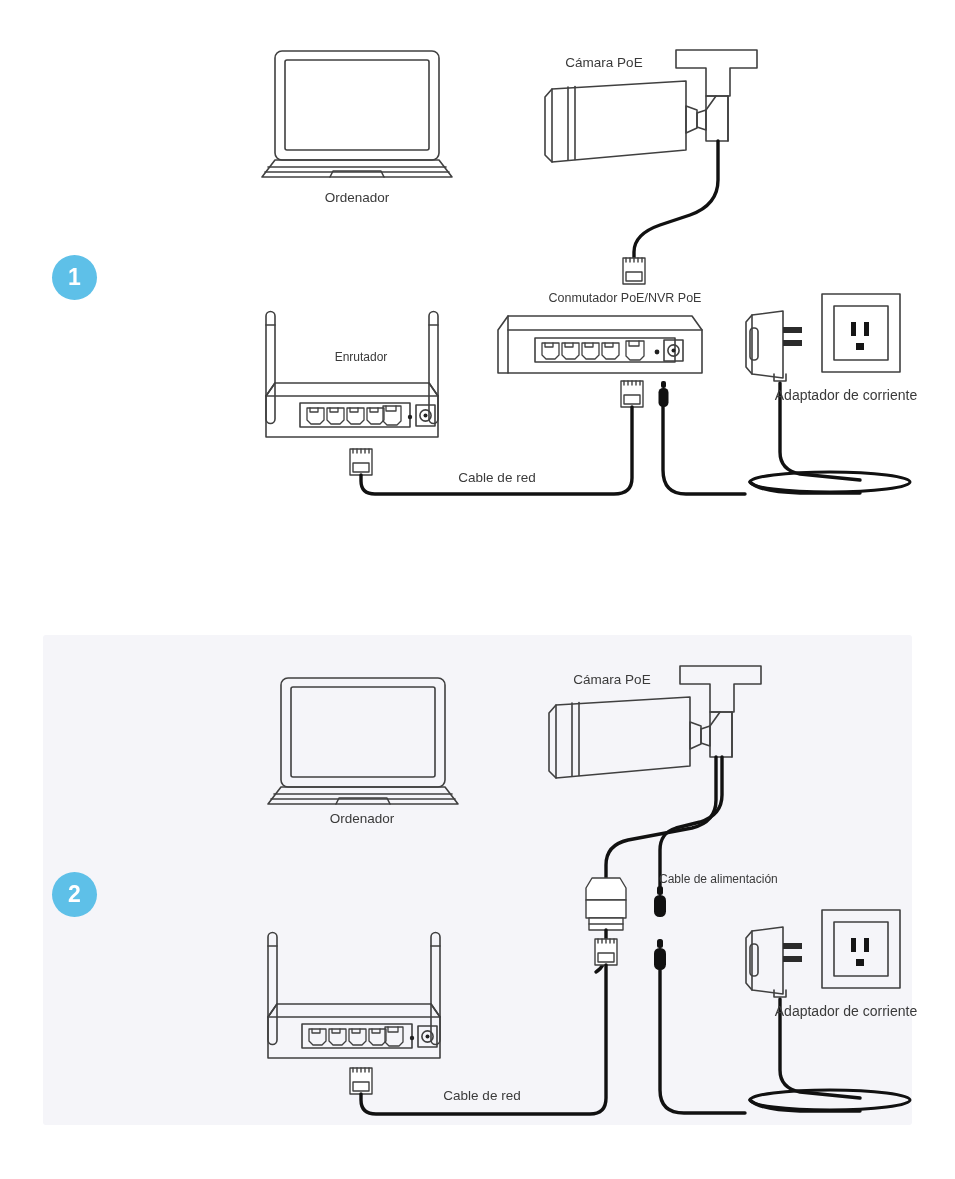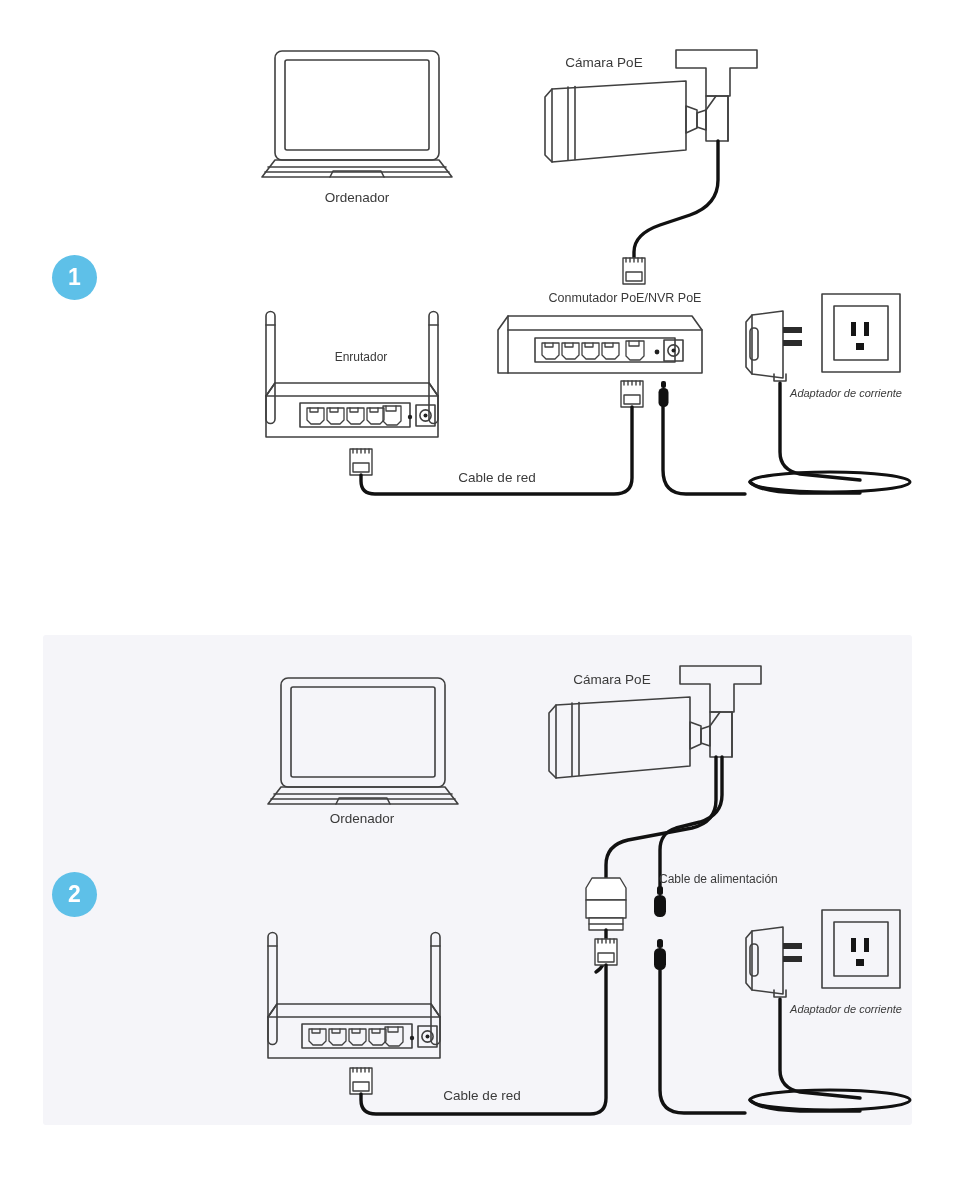--- a/index.html
+++ b/index.html
@@ -58,21 +58,21 @@
 
   .lbl {
     position: absolute;
     color: #3a3a3a;
     font-family: "Liberation Sans", sans-serif;
     white-space: nowrap;
   }
   .lbl-lg { font-size: 13.5px; }
   .lbl-md { font-size: 12.5px; }
   .lbl-sm { font-size: 12px; }
-  .lbl-xs { font-size: 11px; font-style: italic; }
+  .lbl-xs { font-size: 14px; }
   .center { transform: translateX(-50%); }
 </style>
 </head>
 <body>
 
 <div class="panel" id="panel-1">
 
   <div class="step-badge" style="left:52px; top:255px;">
     <span>1</span>
   </div>

